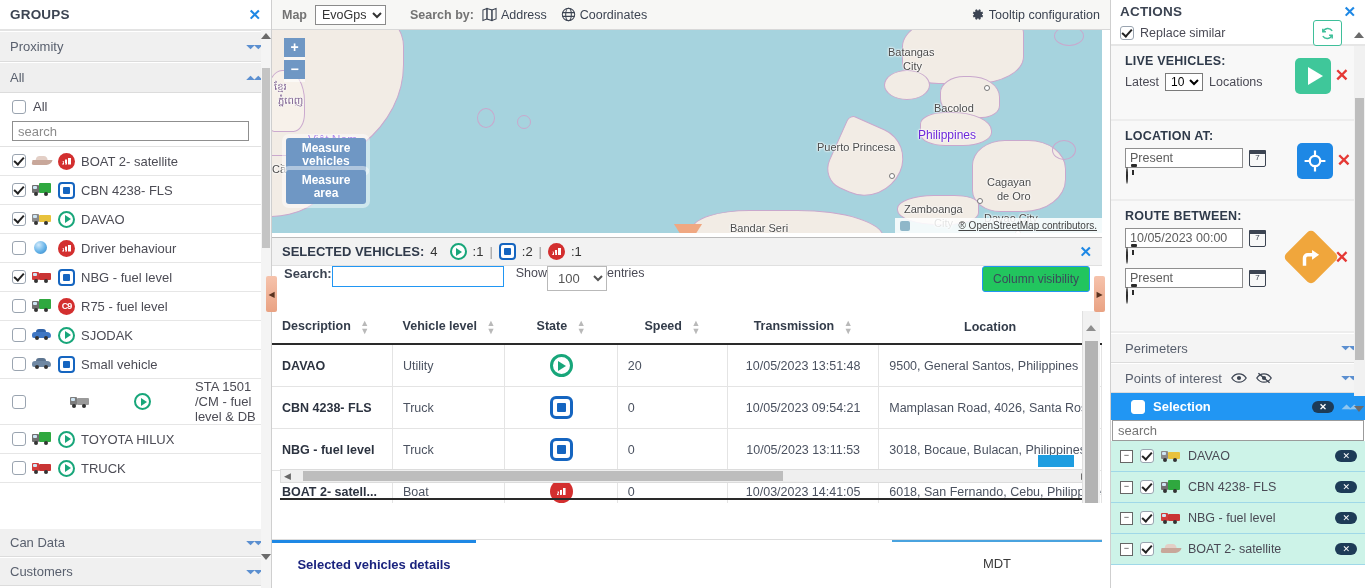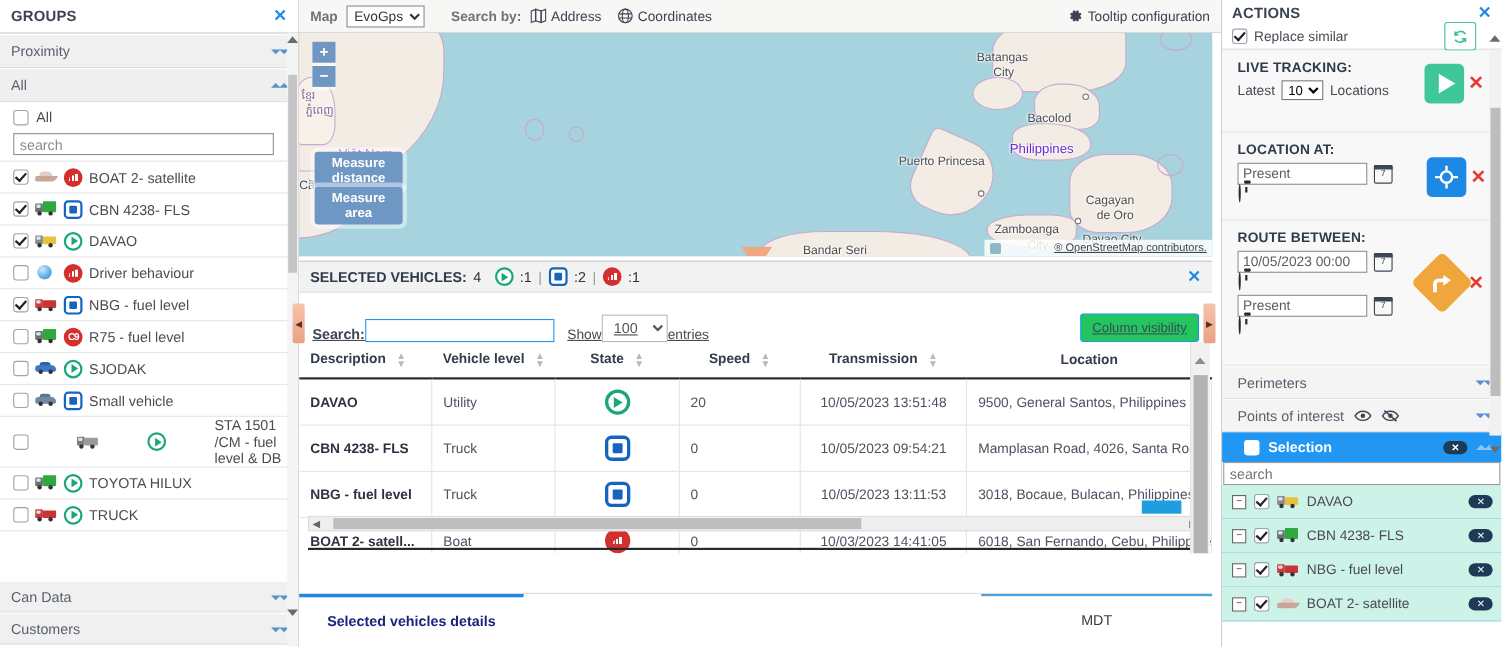--- a/index.html
+++ b/index.html
@@ -120,21 +120,21 @@
       clip-path:polygon(6% 0,94% 0,76% 100%,24% 100%);}
 
   
   #sv{position:absolute;left:0;top:237px;width:830px;height:303px;background:#fff;
       border-top:1px solid #bbb;box-sizing:border-box;}
   #sv .svhdr{height:28px;display:flex;align-items:center;gap:6px;padding:0 10px;
       background:#f2f2f2;border-bottom:1px solid #e0e0e0;box-sizing:border-box;}
   #sv .svtitle{font-weight:bold;color:#303a4a;font-size:13px;}
   .cnt{color:#333;font-size:13px;}
   .bar{color:#999;}
-  .toolsrow{height:45px;display:flex;align-items:flex-end;gap:0;padding:0 12px;box-sizing:border-box;text-decoration:underline;}
+  .toolsrow{height:45px;display:flex;align-items:flex-start;gap:0;padding:0 12px;box-sizing:border-box;}
   .toolsrow .lb{font-weight:bold;color:#3c4452;font-size:13px;}
   #tblsearch{width:172px;height:21px;border:1px solid #2196f3;box-sizing:border-box;
       font-family:"Liberation Sans",sans-serif;font-size:13px;padding:0 4px;}
   .showsel{width:60px;height:25px;border:1px solid #b9b9b9;background:#fff;font-size:13px;
       font-family:"Liberation Sans",sans-serif;color:#555;padding-left:6px;box-sizing:border-box;}
   .colvis{margin-left:auto;border:1px solid #2196f3;border-radius:3px;color:#3a4a5a;background:#22c55e;
       font-size:12px;padding:5px 10px;cursor:pointer;font-family:"Liberation Sans",sans-serif;}
 
   table.dt{width:100%;border-collapse:collapse;table-layout:fixed;}
   table.dt th{font-size:12.5px;font-weight:bold;color:#333c4a;padding:8px 10px;
@@ -471,21 +471,21 @@
       <div class="mlabel" style="left:662px;top:187px">City</div>
       <div class="mlabel" style="left:712px;top:182px">Davao City</div>
 
       <div class="mlabel" style="left:458px;top:192px">Bandar Seri</div>
 
       <div class="zoomctl">
         <div class="zoombtn">+</div>
         <div class="zoombtn">−</div>
       </div>
 
-      <div class="measbtn" style="top:108px">Measure distance</div>
+      <div class="measbtn" style="top:108px">Measure vehicles</div>
       <div class="measbtn" style="top:140px">Measure area</div>
 
       <div id="attrib">
         <span style="width:10px;height:10px;background:#8fb7c9;border-radius:2px;display:inline-block"></span>
         <a href="#">® OpenStreetMap contributors.</a>
       </div>
       <div class="maptab"></div>
     </div>
 
     <div id="sv">
@@ -626,21 +626,21 @@
         <svg width="15" height="15" viewBox="0 0 16 16">
           <path d="M13 5.2A5.6 5.6 0 0 0 3.1 6.4" fill="none" stroke="#3fbf9a" stroke-width="1.6"></path>
           <path d="M3 2.8v3.3h3.3" fill="none" stroke="#3fbf9a" stroke-width="1.6"></path>
           <path d="M3 10.8a5.6 5.6 0 0 0 9.9-1.2" fill="none" stroke="#3fbf9a" stroke-width="1.6"></path>
           <path d="M13 13.2V9.9H9.7" fill="none" stroke="#3fbf9a" stroke-width="1.6"></path>
         </svg>
       </span>
     </div>
 
     <div class="sec" style="height:55px">
-      <div class="t">LIVE TRACKING:</div>
+      <div class="t">LIVE VEHICLES:</div>
       <div class="row">
         <span class="mini">Latest</span>
         <select class="selnum">
           <option>10</option>
         </select>
         <span class="mini">Locations</span>
       </div>
       <div class="bigbtn" style="position:absolute;right:34px;top:12px;background:#3fc79a">
         <span style="border-left:15px solid #fff;border-top:9px solid transparent;border-bottom:9px solid transparent;margin-left:4px"></span>
       </div>

